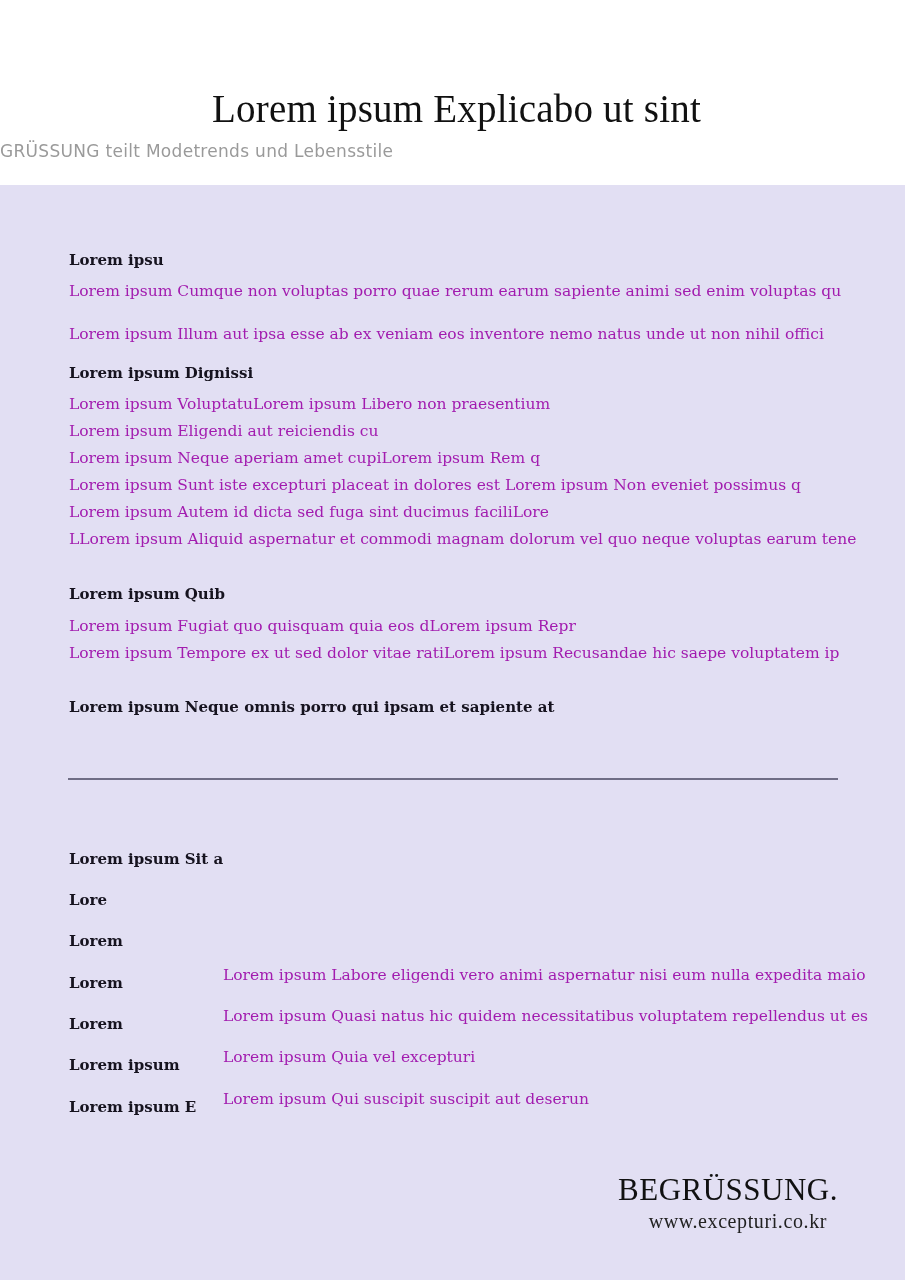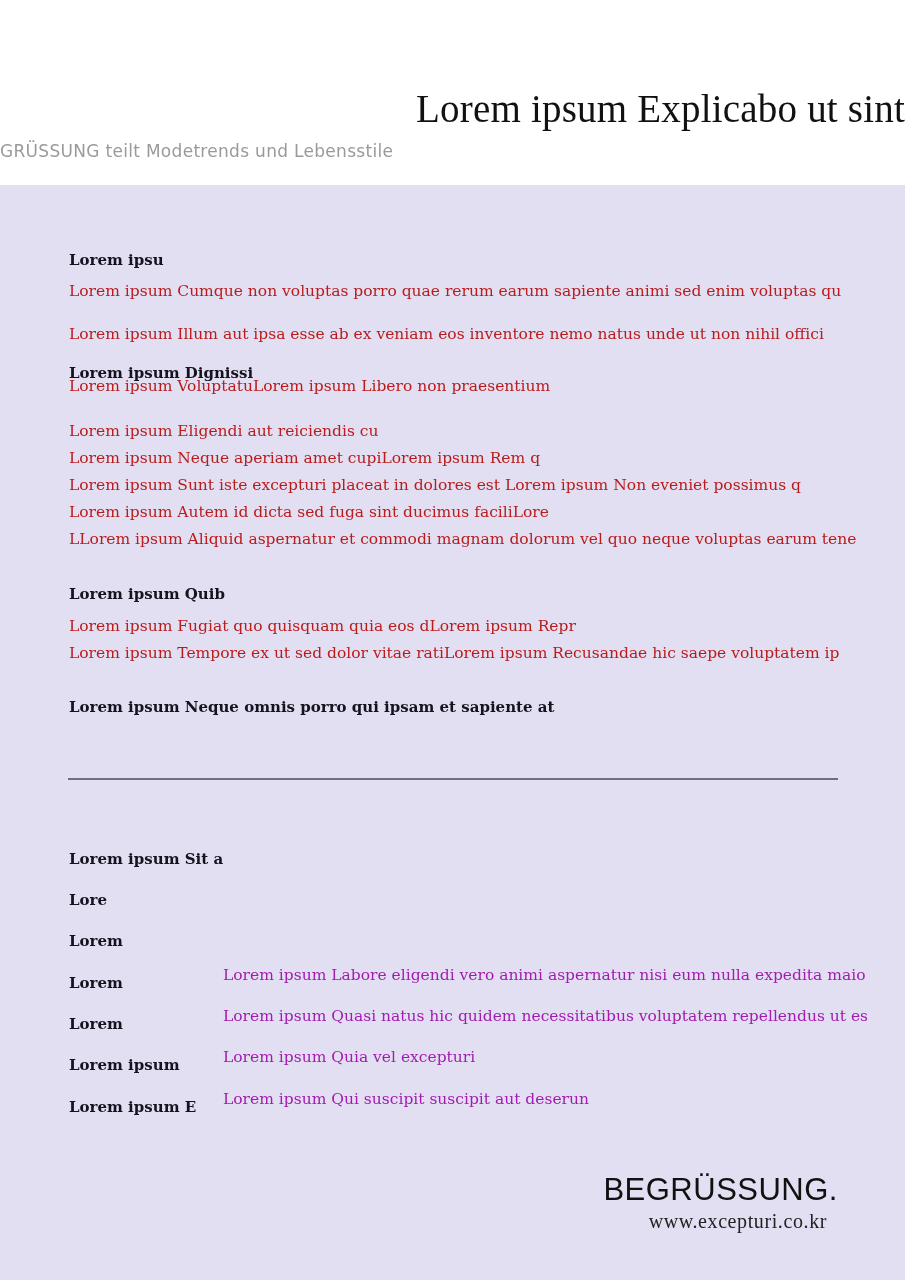--- a/index.html
+++ b/index.html
@@ -18,21 +18,21 @@
   .header {
     position: absolute;
     left: 0; top: 0;
     width: 905px; height: 185px;
     background: #ffffff;
   }
   .title {
     position: absolute;
     left: 0; right: 0;
     top: 86px;
-    text-align: right;
+    text-align: center;
     font-family: "Liberation Serif", "DejaVu Serif", serif;
     font-size: 39px;
     line-height: 46px;
     color: #111111;
     letter-spacing: 0.2px;
     margin-left: 8px;
   }
   .subtitle {
     position: absolute;
     left: 0; right: 0;
@@ -62,21 +62,21 @@
     font-weight: bold;
     line-height: 20px;
     color: #16131f;
     white-space: nowrap;
   }
   .line {
     position: absolute;
     left: 0;
     font-size: 15.5px;
     line-height: 20px;
-    color: #b91c1c;
+    color: #a21caf;
     white-space: nowrap;
   }
   .divider {
     position: absolute;
     left: 68px;
     top: 593px;
     width: 770px;
     height: 2px;
     background: #6f6d85;
   }
@@ -95,21 +95,21 @@
     left: 154px;
     font-size: 15.5px;
     line-height: 20px;
     color: #a21caf;
     white-space: nowrap;
   }
   .brand {
     position: absolute;
     right: 67px;
     top: 1172px;
-    font-family: Liberation Sans, sans-serif;
+    font-family: Liberation Serif, serif;
     font-size: 31px;
     line-height: 36px;
     color: #111111;
     letter-spacing: 0.5px;
   }
   .url {
     position: absolute;
     right: 78px;
     top: 1208px;
     font-family: "Liberation Serif", "DejaVu Serif", serif;
@@ -128,21 +128,21 @@
 </div>
 
 <div class="panel">
   <div class="content">
 
     <div class="sec-heading" style="top:65px">Lorem ipsu</div>
     <div class="line" style="top:96px">Lorem ipsum Cumque non voluptas porro quae rerum earum sapiente animi sed enim voluptas qu</div>
     <div class="line" style="top:139px">Lorem ipsum Illum aut ipsa esse ab ex veniam eos inventore nemo natus unde ut non nihil offici</div>
 
     <div class="sec-heading" style="top:178px">Lorem ipsum Dignissi</div>
-    <div class="line" style="top:191px">Lorem ipsum VoluptatuLorem ipsum Libero non praesentium</div>
+    <div class="line" style="top:209px">Lorem ipsum VoluptatuLorem ipsum Libero non praesentium</div>
     <div class="line" style="top:236px">Lorem ipsum Eligendi aut reiciendis cu</div>
     <div class="line" style="top:263px">Lorem ipsum Neque aperiam amet cupiLorem ipsum Rem q</div>
     <div class="line" style="top:290px">Lorem ipsum Sunt iste excepturi placeat in dolores est Lorem ipsum Non eveniet possimus q</div>
     <div class="line" style="top:317px">Lorem ipsum Autem id dicta sed fuga sint ducimus faciliLore</div>
     <div class="line" style="top:344px">LLorem ipsum Aliquid aspernatur et commodi magnam dolorum vel quo neque voluptas earum tene</div>
 
     <div class="sec-heading" style="top:399px">Lorem ipsum Quib</div>
     <div class="line" style="top:431px">Lorem ipsum Fugiat quo quisquam quia eos dLorem ipsum Repr</div>
     <div class="line" style="top:458px">Lorem ipsum Tempore ex ut sed dolor vitae ratiLorem ipsum Recusandae hic saepe voluptatem ip</div>
 

